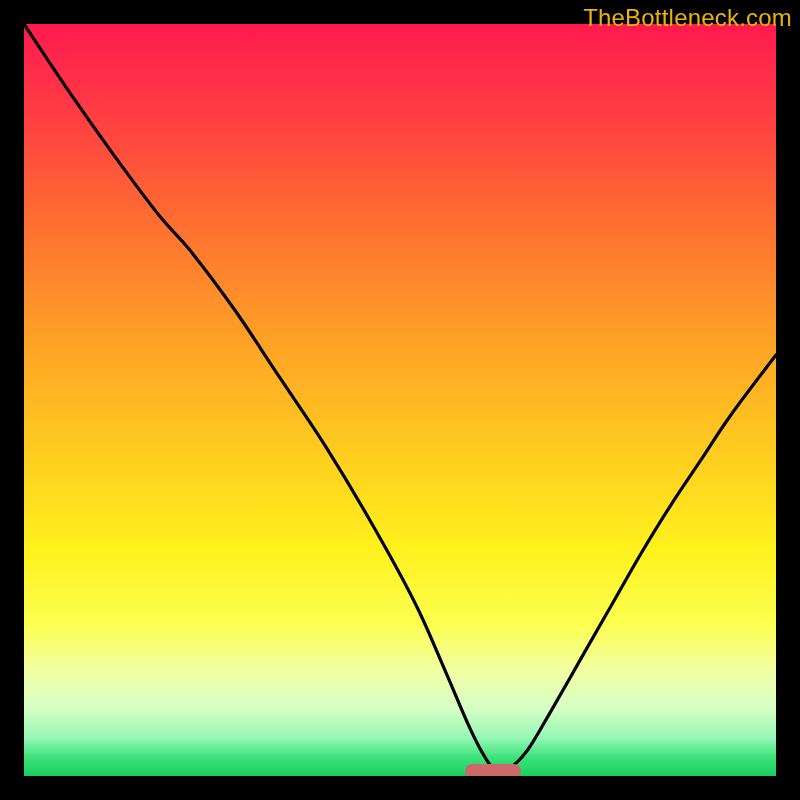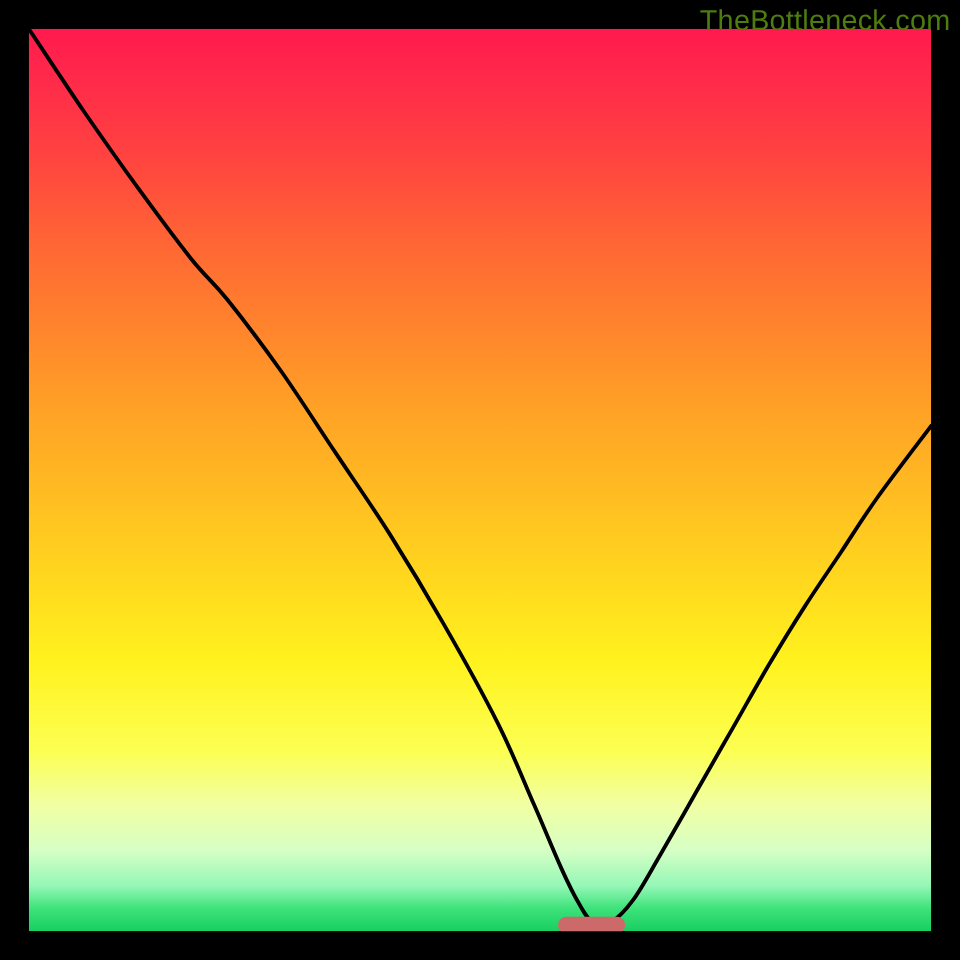--- a/index.html
+++ b/index.html
@@ -57,21 +57,21 @@
     position: absolute;
     width: 56px;
     height: 14px;
     border-radius: 7px;
     background: #cc6a6a;
   }
   .watermark {
     position: absolute;
     top: 4px;
     right: 8px;
-    color: #4d7c0f;
+    color: #eab308;
     font-size: 24px;
     letter-spacing: 0.2px;
     user-select: none;
   }
 </style>
 </head>
 <body>
 
 <div class="frame">
   <div class="plot-area">

